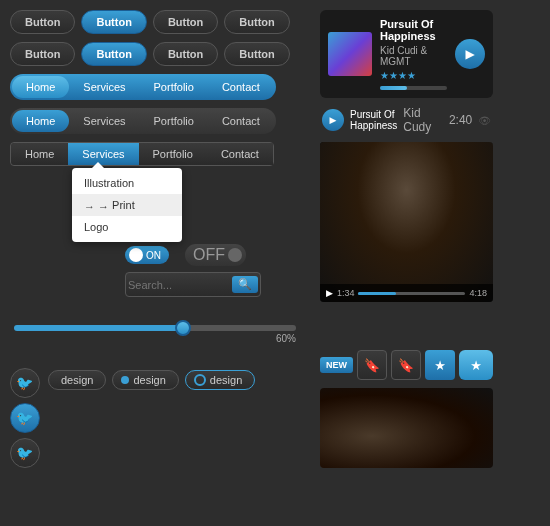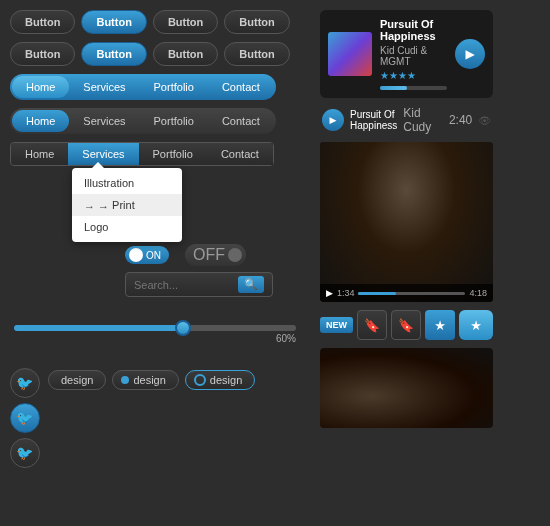--- a/index.html
+++ b/index.html
@@ -192,21 +192,21 @@
       background: #666;
       border-radius: 50%;
     }
 
     .search-box {
       display: flex;
       align-items: center;
       background: linear-gradient(to bottom, #3a3a3a, #2a2a2a);
       border: 1px solid #555;
       border-radius: 4px;
-      padding: 3px 8px;
+      padding: 3px 2px;
       gap: 4px;
     }
     .search-input {
       background: transparent;
       border: none;
       outline: none;
       color: #aaa;
       font-size: 11px;
       width: 100px;
     }
@@ -489,20 +489,21 @@
       height: 100%;
       background: #3a9fd5;
       border-radius: 2px;
     }
 
     
     .bottom-icons {
       display: flex;
       gap: 4px;
       align-items: center;
+      margin-top: 40px;
     }
     .new-badge {
       background: linear-gradient(to bottom, #3a9fd5, #1e6fa8);
       color: #fff;
       font-size: 9px;
       font-weight: bold;
       padding: 3px 6px;
       border-radius: 3px;
       cursor: pointer;
     }

